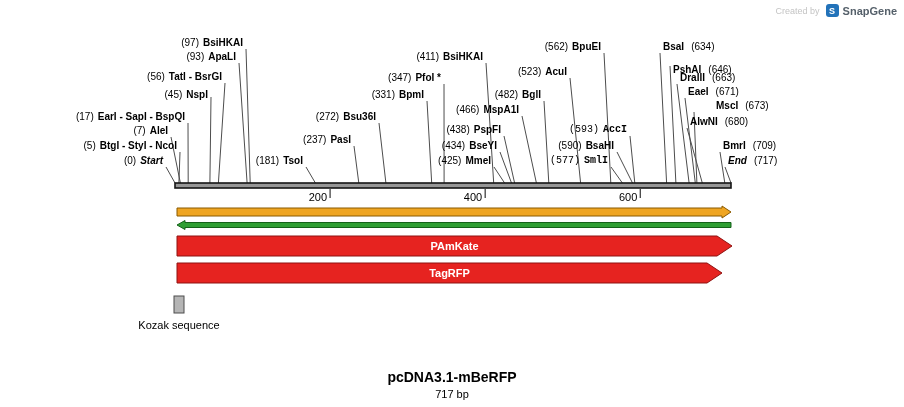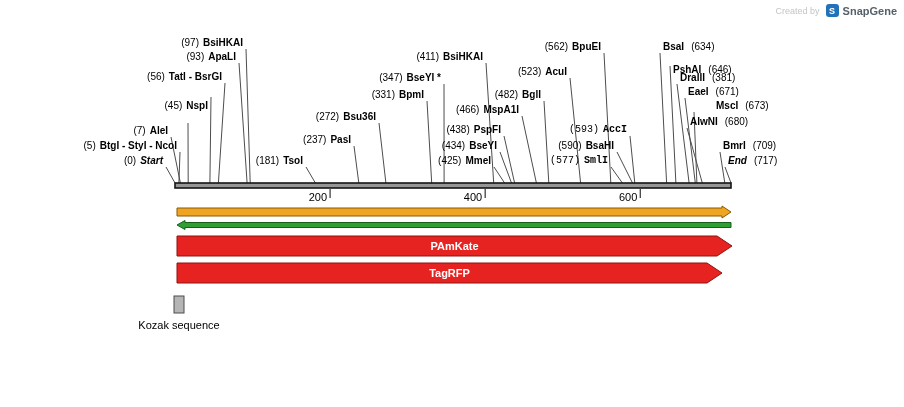--- a/index.html
+++ b/index.html
@@ -86,43 +86,48 @@
       <line x1="485.1813110181311" y1="189" x2="485.1813110181311" y2="198" stroke="#333" stroke-width="1.2"></line>
       <text x="482.1813110181311" y="201" text-anchor="end" font-size="11" fill="#000">400</text>
       <line x1="640.2719665271966" y1="189" x2="640.2719665271966" y2="198" stroke="#333" stroke-width="1.2"></line>
       <text x="637.2719665271966" y="201" text-anchor="end" font-size="11" fill="#000">600</text>
     </svg>
 
   <div id="site-labels">
       <div class="site" style="top: 36px; right: 661px;"><span class="pos">(97)</span><span class="name after">BsiHKAI</span></div>
       <div class="site" style="top: 50px; right: 668px;"><span class="pos">(93)</span><span class="name after">ApaLI</span></div>
       <div class="site" style="top: 70px; right: 682px;"><span class="pos">(56)</span><span class="name after">TatI - BsrGI</span></div>
-      <div class="site" style="top: 99px; right: 696px;"><span class="pos">(45)</span><span class="name after">NspI</span></div>
+      <div class="site" style="top: 88px; right: 696px;"><span class="pos">(45)</span><span class="name after">NspI</span></div>
+      <div class="site" style="top: 110px; right: 719px;"><span class="pos">(17)</span><span class="name after">EarI - SapI - BspQI</span></div>
       <div class="site" style="top: 124px; right: 736px;"><span class="pos">(7)</span><span class="name after">AleI</span></div>
       <div class="site" style="top: 139px; right: 727px; padding-left: 36px;"><span class="pos">(5)</span><span class="name after">BtgI - StyI - NcoI</span></div>
       <div class="site" style="top: 154px; right: 741px;"><span class="pos">(0)</span><span class="name it after">Start</span></div>
       <div class="site" style="top: 154px; right: 601px;"><span class="pos">(181)</span><span class="name after">TsoI</span></div>
       <div class="site" style="top: 133px; right: 553px;"><span class="pos">(237)</span><span class="name after">PasI</span></div>
       <div class="site" style="top: 110px; right: 528px;"><span class="pos">(272)</span><span class="name after">Bsu36I</span></div>
       <div class="site" style="top: 88px; right: 480px;"><span class="pos">(331)</span><span class="name after">BpmI</span></div>
-      <div class="site" style="top: 71px; right: 463px;"><span class="pos">(347)</span><span class="name after">BseYI *</span></div>
+      <div class="site" style="top: 71px; right: 463px;"><span class="pos">(347)</span><span class="name after">PfoI *</span></div>
       <div class="site" style="top: 50px; right: 421px;"><span class="pos">(411)</span><span class="name after">BsiHKAI</span></div>
       <div class="site" style="top: 154px; right: 413px;"><span class="pos">(425)</span><span class="name after">MmeI</span></div>
       <div class="site" style="top: 139px; right: 407px;"><span class="pos">(434)</span><span class="name after">BseYI</span></div>
       <div class="site" style="top: 123px; right: 403px;"><span class="pos">(438)</span><span class="name after">PspFI</span></div>
       <div class="site" style="top: 103px; right: 385px;"><span class="pos">(466)</span><span class="name after">MspA1I</span></div>
       <div class="site" style="top: 88px; right: 363px;"><span class="pos">(482)</span><span class="name after">BglI</span></div>
       <div class="site" style="top: 65px; right: 337px;"><span class="pos">(523)</span><span class="name after">AcuI</span></div>
       <div class="site" style="top: 40px; right: 303px;"><span class="pos">(562)</span><span class="name after">BpuEI</span></div>
       <div class="site" style="top: 154px; right: 296px; font-family: Liberation Mono, monospace;"><span class="pos">(577)</span><span class="name after">SmlI</span></div>
       <div class="site" style="top: 139px; right: 290px;"><span class="pos">(590)</span><span class="name after">BsaHI</span></div>
       <div class="site" style="top: 123px; right: 277px; font-family: Liberation Mono, monospace;"><span class="pos">(593)</span><span class="name after">AccI</span></div>
       <div class="site" style="top: 40px; left: 663px;"><span class="name">BsaI</span><span class="pos after">(634)</span></div>
       <div class="site" style="top: 63px; left: 673px;"><span class="name">PshAI</span><span class="pos after">(646)</span></div>
-      <div class="site" style="top: 71px; left: 680px;"><span class="name">DraIII</span><span class="pos after">(381)</span></div>
+      <div class="site" style="top: 71px; left: 680px;"><span class="name">DraIII</span><span class="pos after">(663)</span></div>
       <div class="site" style="top: 85px; left: 688px; text-align: right;"><span class="name">EaeI</span><span class="pos after">(671)</span></div>
       <div class="site" style="top: 99px; left: 697px; padding-left: 19px;"><span class="name">MscI</span><span class="pos after">(673)</span></div>
       <div class="site" style="top: 115px; left: 690px;"><span class="name">AlwNI</span><span class="pos after">(680)</span></div>
       <div class="site" style="top: 139px; left: 723px;"><span class="name">BmrI</span><span class="pos after">(709)</span></div>
       <div class="site" style="top: 154px; left: 728px;"><span class="name it">End</span><span class="pos after">(717)</span></div>
     </div>
 
+  <div class="footer">
+    <div class="title">pcDNA3.1-mBeRFP</div>
+    <div class="subtitle">717 bp</div>
+  </div>
 </div>
 
 </body></html>

